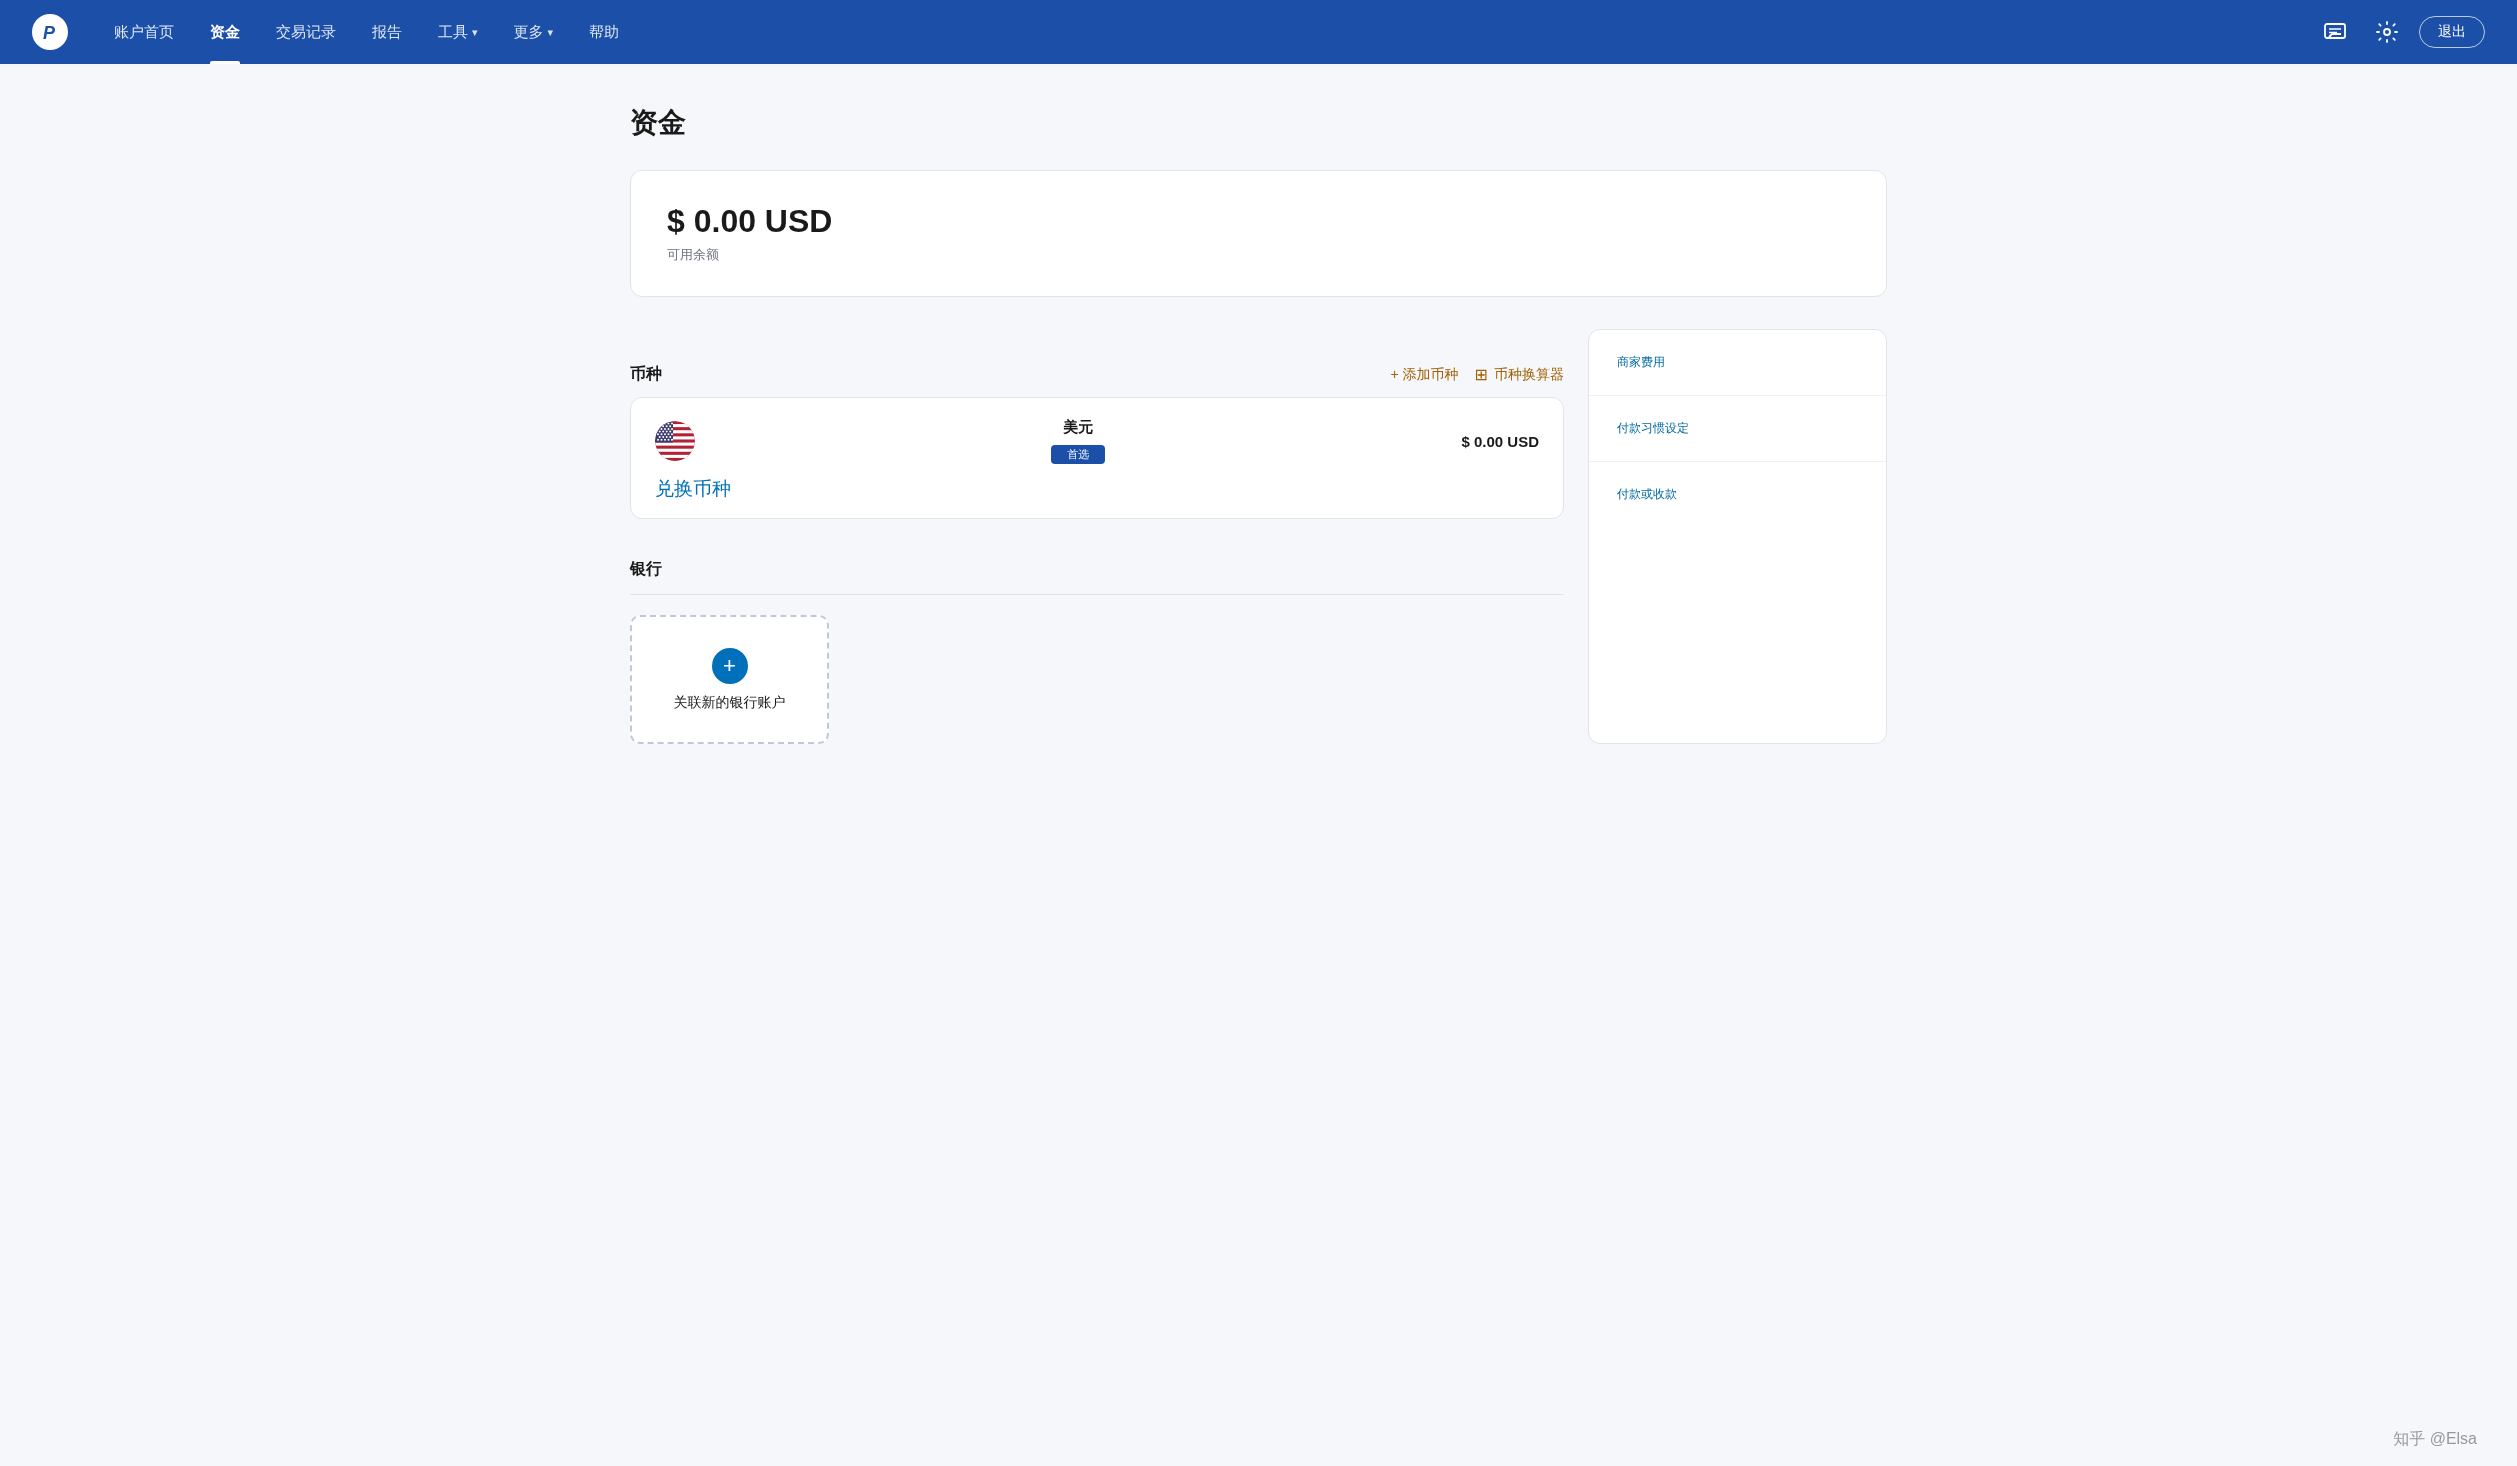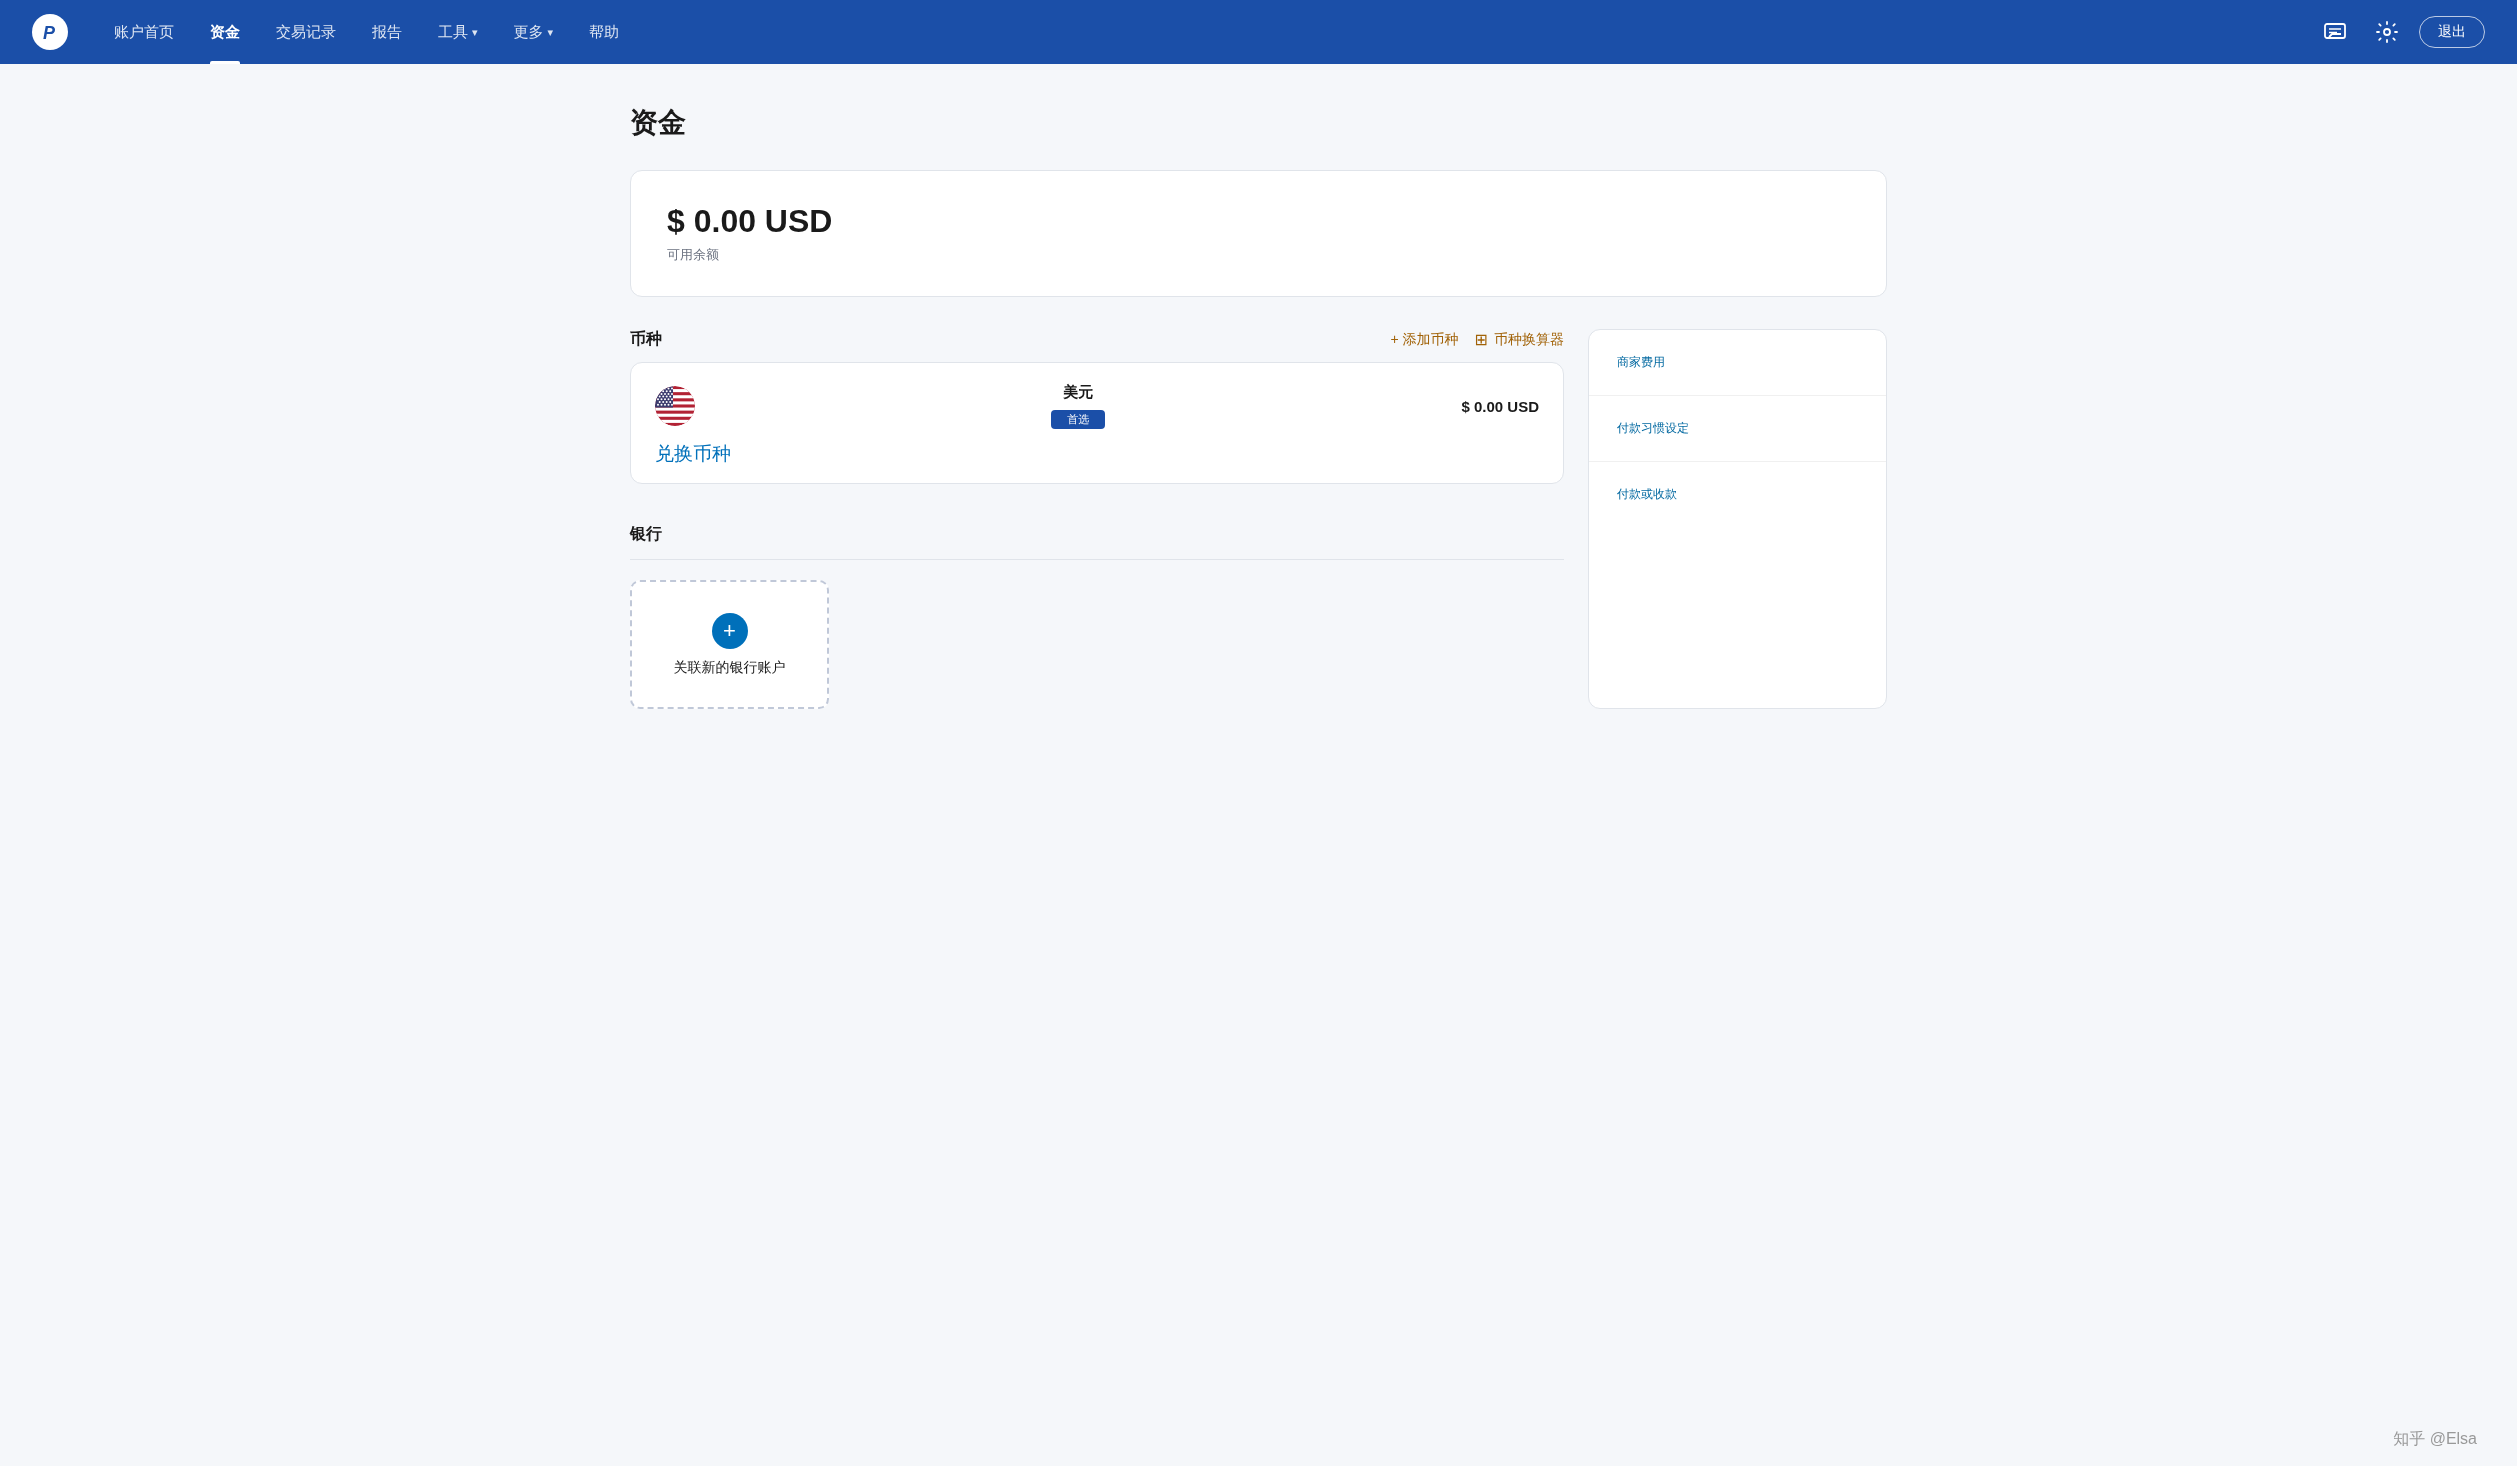--- a/index.html
+++ b/index.html
@@ -109,21 +109,21 @@
       font-size: 13px;
       color: #6b7280;
     }
 
     
     .content-row {
       display: flex;
       gap: 24px;
       margin-bottom: 40px;
     }
-    .left-panel { flex: 1; }
+    .left-panel { flex: 1; margin-top: 35px; }
     .right-panel {
       width: 299px;
       background: white;
       border-radius: 12px;
       border: 1px solid #e0e4ea;
       padding: 0;
       overflow: hidden;
     }
 
     

